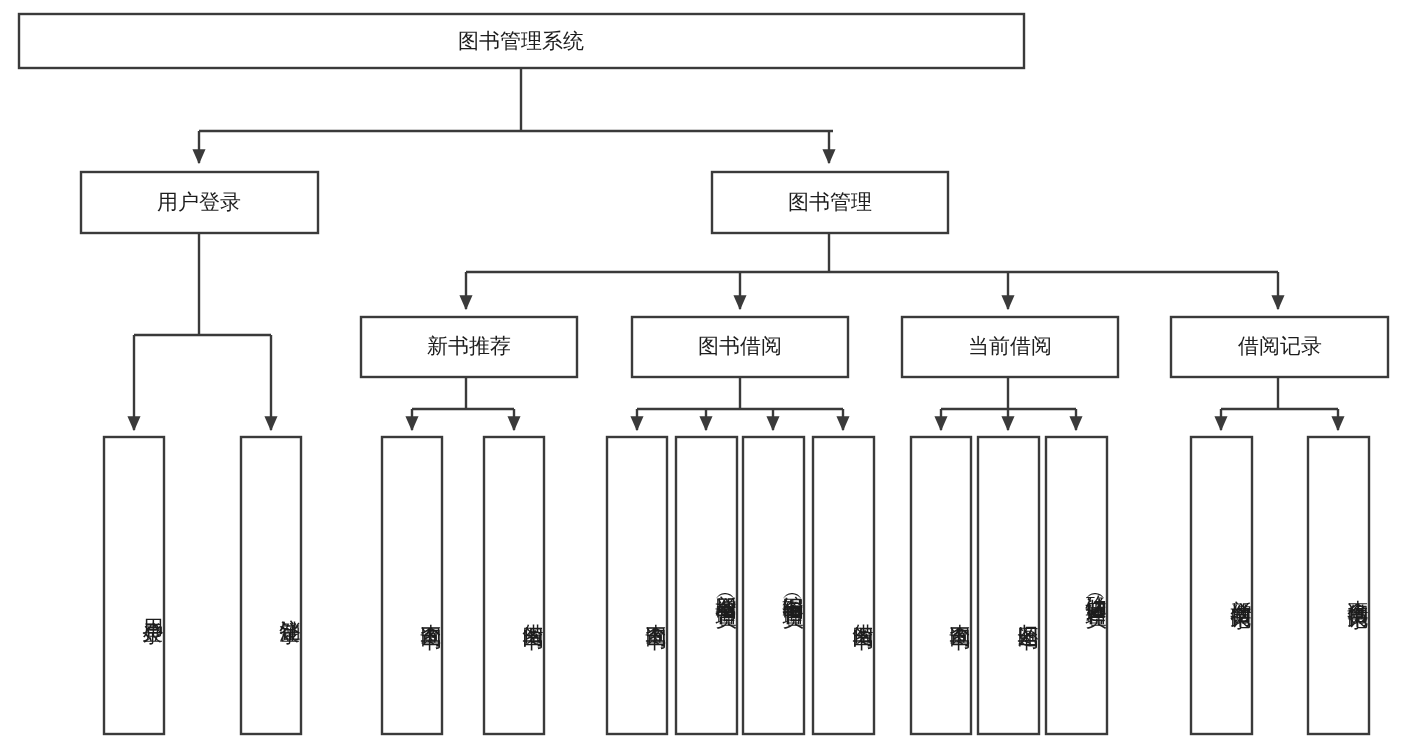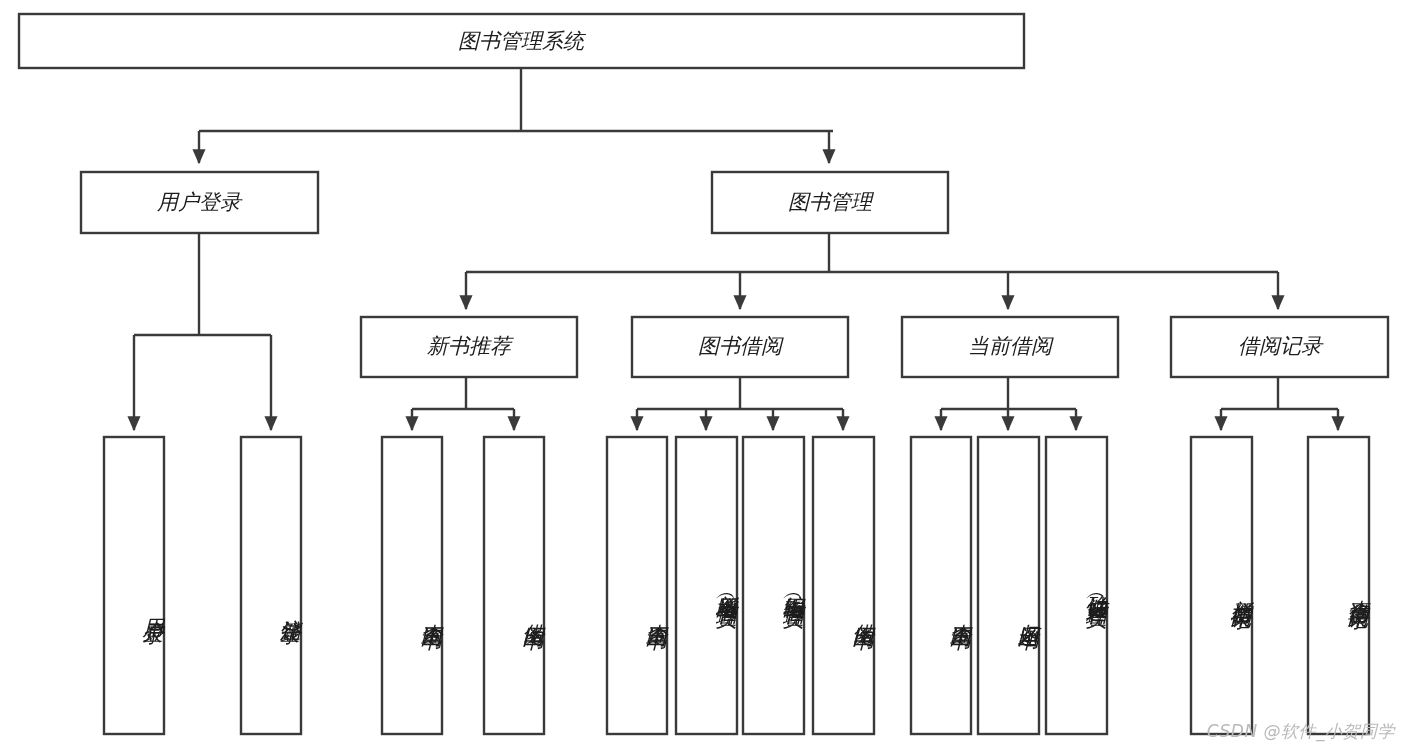--- a/index.html
+++ b/index.html
@@ -9,21 +9,20 @@
   }
   body {
     font-family: "DejaVu Sans", "Liberation Sans", sans-serif;
   }
   #stage {
     position: relative;
     width: 1405px;
     height: 747px;
     background: #ffffff;
     overflow: hidden;
-    font-style: italic;
   }
   #diagram-svg {
     position: absolute;
     left: 0;
     top: 0;
     width: 1405px;
     height: 747px;
   }
   .node-box {
     fill: #ffffff;
@@ -206,15 +205,14 @@
   <div class="leaf-label" style="left:743px; top:443px; width:61px; height:288px;">编辑图书（管理员）</div>
   <div class="leaf-label" style="left:813px; top:496px; width:61px; height:230px;">借阅图书</div>
 
   <div class="leaf-label" style="left:911px; top:496px; width:60px; height:230px;">查询图书</div>
   <div class="leaf-label" style="left:978px; top:496px; width:61px; height:230px;">归还图书</div>
   <div class="leaf-label" style="left:1046px; top:443px; width:61px; height:288px;">确认归还（管理员）</div>
 
   <div class="leaf-label" style="left:1191px; top:450px; width:61px; height:278px;">新增借阅记录</div>
   <div class="leaf-label" style="left:1308px; top:450px; width:61px; height:278px;">查询借阅记录</div>
 
-  <div class="watermark">CSDN @软件_小贺同学</div>
 
 </div>
 
 </body></html>

